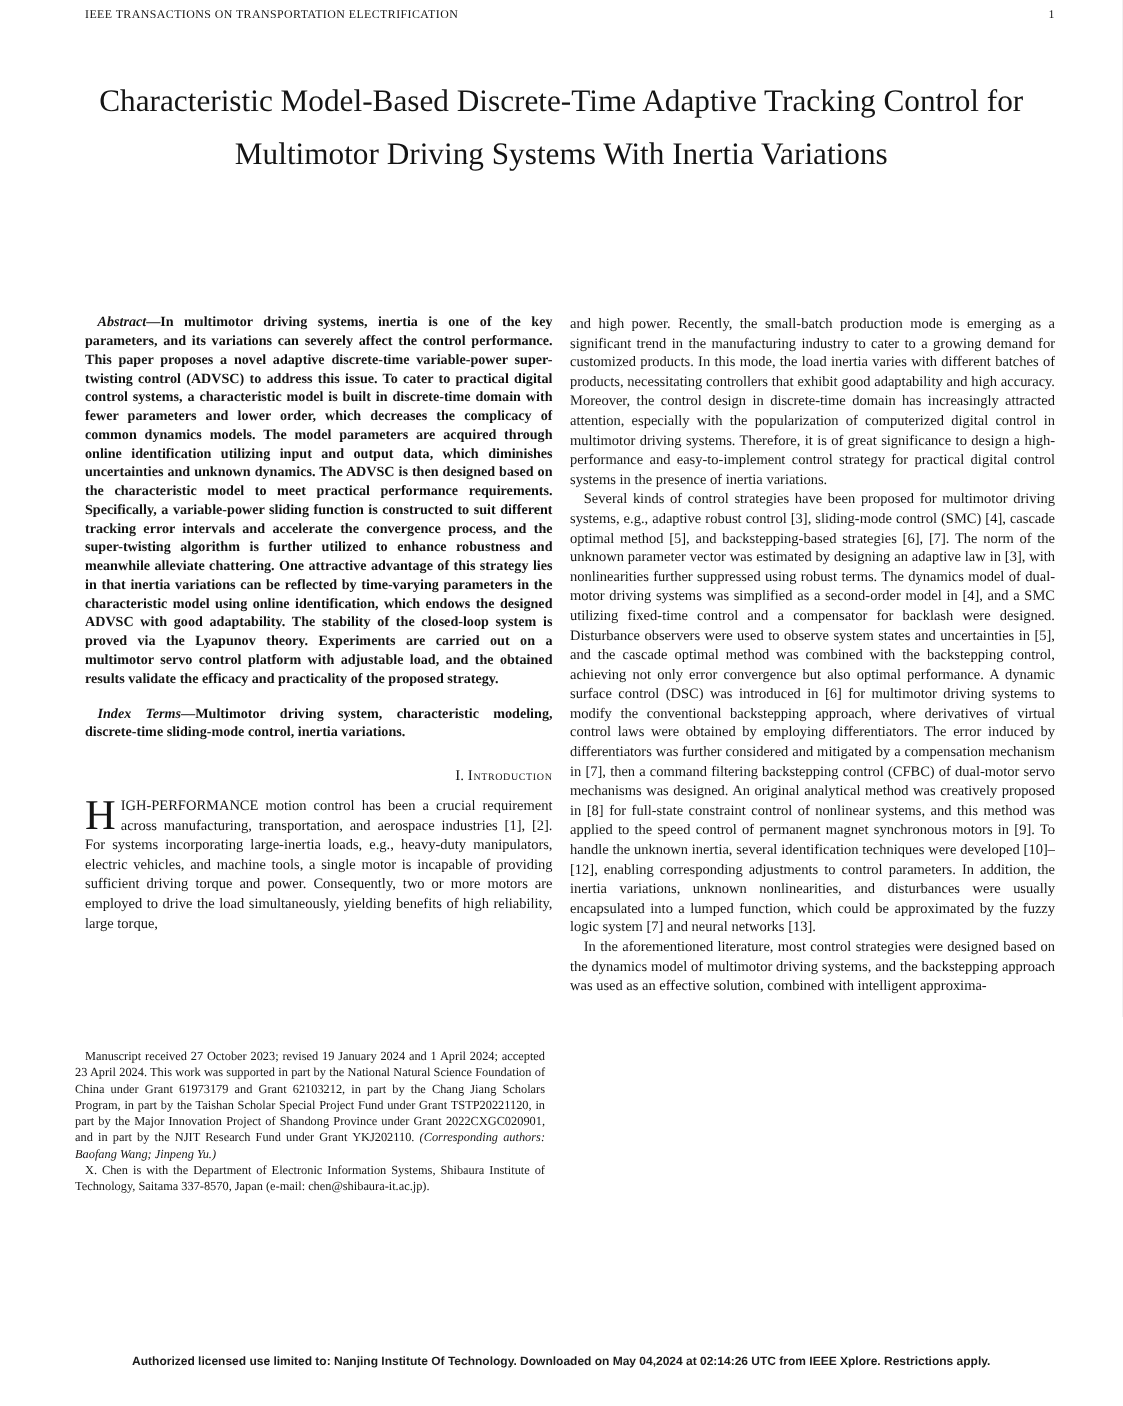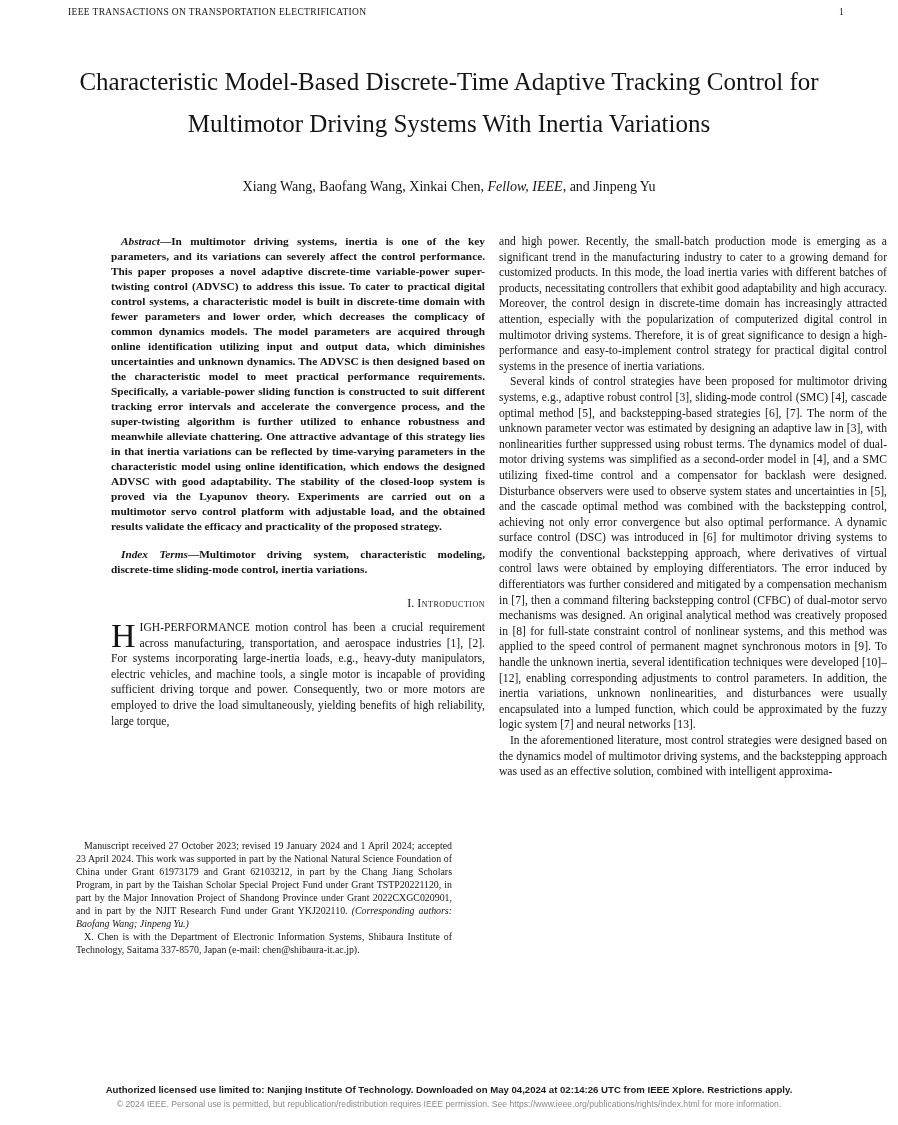--- a/index.html
+++ b/index.html
@@ -24,23 +24,22 @@
     text-align: center;
     font-size: 25px; line-height: 42px; font-weight: 400;
   }
   .author-line {
     position: absolute; top: 179px; left: 60px; width: 778px;
     text-align: center; font-size: 14px;
   }
   .author-line .it { font-style: italic; }
   
   .col {
-    position: absolute; top: 234px;
+    position: absolute; top: 251px;
     text-align: justify;
-    margin-left: 43px;
   }
   .col-left  { left: 68px;  width: 374px; height: 836px; overflow: hidden; }
   .col-right { left: 456px; width: 388px; height: 836px; overflow: hidden; }
   .abstract, .index-terms {
     font-weight: bold;
     font-size: 11.3px; line-height: 15px;
     margin: 0; text-indent: 10px;
   }
   .index-terms { margin-top: 13px; }
   .lead-label { font-style: italic; }
@@ -55,21 +54,21 @@
     margin: 0; 
   }
   .body-par.indent { text-indent: 11px; }
   .dropcap {
     float: left;
     font-size: 34px; line-height: 27px;
     padding: 2px 4px 0 0;
   }
   
   .footnotes {
-    position: absolute; top: 839px; left: 76px; width: 376px;
+    position: absolute; top: 839px; left: 60px; width: 376px;
     font-size: 9.9px; line-height: 13px;
     text-align: justify;
   }
   .footnotes p { margin: 0; text-indent: 8px; }
   .footnotes .it { font-style: italic; }
   
   .page-footer {
     position: absolute; left: 0; width: 898px;
     text-align: center;
     font-family: "Liberation Sans", "DejaVu Sans", sans-serif;
@@ -82,23 +81,20 @@
 
 <div class="page">
 
   <div class="running-head">
     <span>IEEE TRANSACTIONS ON TRANSPORTATION ELECTRIFICATION</span>
     <span>1</span>
   </div>
 
   <h1 class="paper-title">Characteristic Model-Based Discrete-Time Adaptive Tracking Control for Multimotor Driving Systems With Inertia Variations</h1>
 
-  <div class="author-line">
-    <span>Xiang Wang, Baofang Wang, Xinkai Chen, </span><span class="it">Fellow, IEEE</span><span>, and Jinpeng Yu</span>
-  </div>
 
   <div class="col col-left">
     <p class="abstract"><span class="lead-label">Abstract</span><span>—In multimotor driving systems, inertia is one of the key parameters, and its variations can severely affect the control performance. This paper proposes a novel adaptive discrete-time variable-power super-twisting control (ADVSC) to address this issue. To cater to practical digital control systems, a characteristic model is built in discrete-time domain with fewer parameters and lower order, which decreases the complicacy of common dynamics models. The model parameters are acquired through online identification utilizing input and output data, which diminishes uncertainties and unknown dynamics. The ADVSC is then designed based on the characteristic model to meet practical performance requirements. Specifically, a variable-power sliding function is constructed to suit different tracking error intervals and accelerate the convergence process, and the super-twisting algorithm is further utilized to enhance robustness and meanwhile alleviate chattering. One attractive advantage of this strategy lies in that inertia variations can be reflected by time-varying parameters in the characteristic model using online identification, which endows the designed ADVSC with good adaptability. The stability of the closed-loop system is proved via the Lyapunov theory. Experiments are carried out on a multimotor servo control platform with adjustable load, and the obtained results validate the efficacy and practicality of the proposed strategy.</span></p>
 
     <p class="index-terms"><span class="lead-label">Index Terms</span><span>—Multimotor driving system, characteristic modeling, discrete-time sliding-mode control, inertia variations.</span></p>
 
     <div class="section-heading">
       <span>I.</span>
       <span class="sc">Introduction</span>
     </div>
@@ -111,15 +107,14 @@
     <p>X. Chen is with the Department of Electronic Information Systems, Shibaura Institute of Technology, Saitama 337-8570, Japan (e-mail: chen@shibaura-it.ac.jp).</p>
   </div>
 
   <div class="col col-right">
     <p class="body-par">and high power. Recently, the small-batch production mode is emerging as a significant trend in the manufacturing industry to cater to a growing demand for customized products. In this mode, the load inertia varies with different batches of products, necessitating controllers that exhibit good adaptability and high accuracy. Moreover, the control design in discrete-time domain has increasingly attracted attention, especially with the popularization of computerized digital control in multimotor driving systems. Therefore, it is of great significance to design a high-performance and easy-to-implement control strategy for practical digital control systems in the presence of inertia variations.</p>
     <p class="body-par indent">Several kinds of control strategies have been proposed for multimotor driving systems, e.g., adaptive robust control [3], sliding-mode control (SMC) [4], cascade optimal method [5], and backstepping-based strategies [6], [7]. The norm of the unknown parameter vector was estimated by designing an adaptive law in [3], with nonlinearities further suppressed using robust terms. The dynamics model of dual-motor driving systems was simplified as a second-order model in [4], and a SMC utilizing fixed-time control and a compensator for backlash were designed. Disturbance observers were used to observe system states and uncertainties in [5], and the cascade optimal method was combined with the backstepping control, achieving not only error convergence but also optimal performance. A dynamic surface control (DSC) was introduced in [6] for multimotor driving systems to modify the conventional backstepping approach, where derivatives of virtual control laws were obtained by employing differentiators. The error induced by differentiators was further considered and mitigated by a compensation mechanism in [7], then a command filtering backstepping control (CFBC) of dual-motor servo mechanisms was designed. An original analytical method was creatively proposed in [8] for full-state constraint control of nonlinear systems, and this method was applied to the speed control of permanent magnet synchronous motors in [9]. To handle the unknown inertia, several identification techniques were developed [10]–[12], enabling corresponding adjustments to control parameters. In addition, the inertia variations, unknown nonlinearities, and disturbances were usually encapsulated into a lumped function, which could be approximated by the fuzzy logic system [7] and neural networks [13].</p>
     <p class="body-par indent">In the aforementioned literature, most control strategies were designed based on the dynamics model of multimotor driving systems, and the backstepping approach was used as an effective solution, combined with intelligent approxima-</p>
   </div>
 
   <div class="page-footer footer-line1">Authorized licensed use limited to: Nanjing Institute Of Technology. Downloaded on May 04,2024 at 02:14:26 UTC from IEEE Xplore. Restrictions apply.</div>
-  <div class="page-footer footer-line2">© 2024 IEEE. Personal use is permitted, but republication/redistribution requires IEEE permission. See https://www.ieee.org/publications/rights/index.html for more information.</div>
 
 </div>
 
 </body></html>

